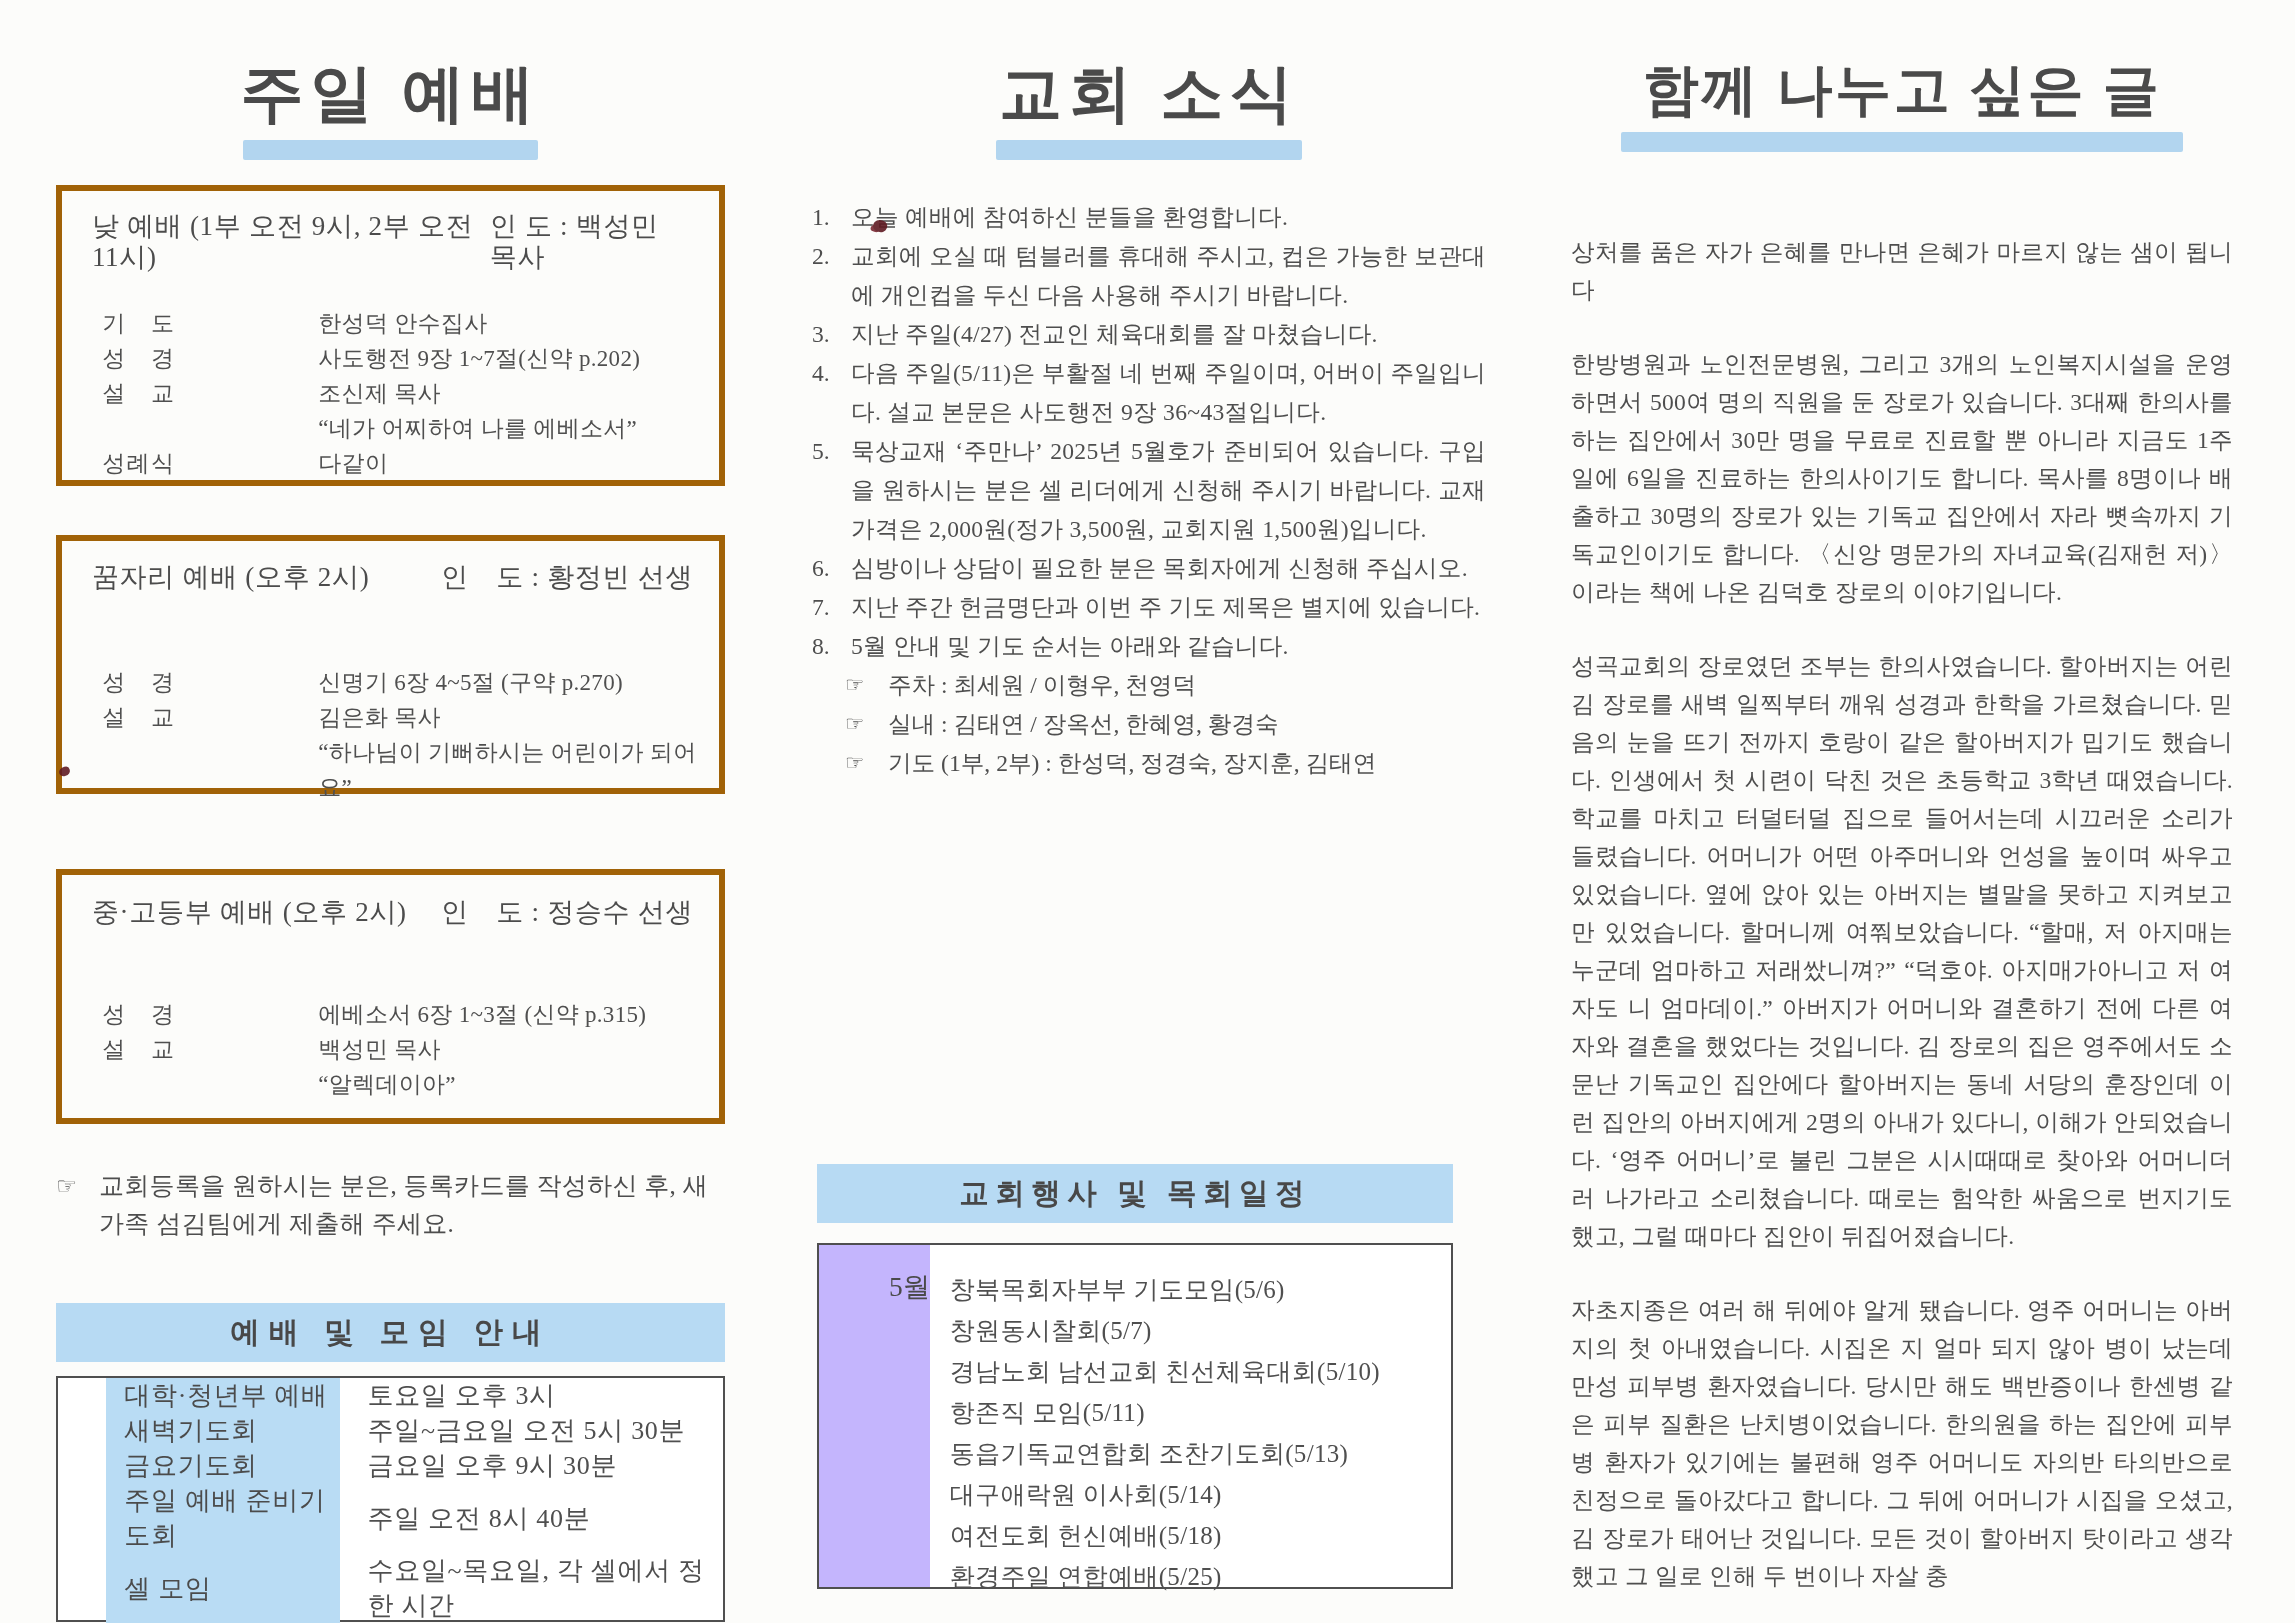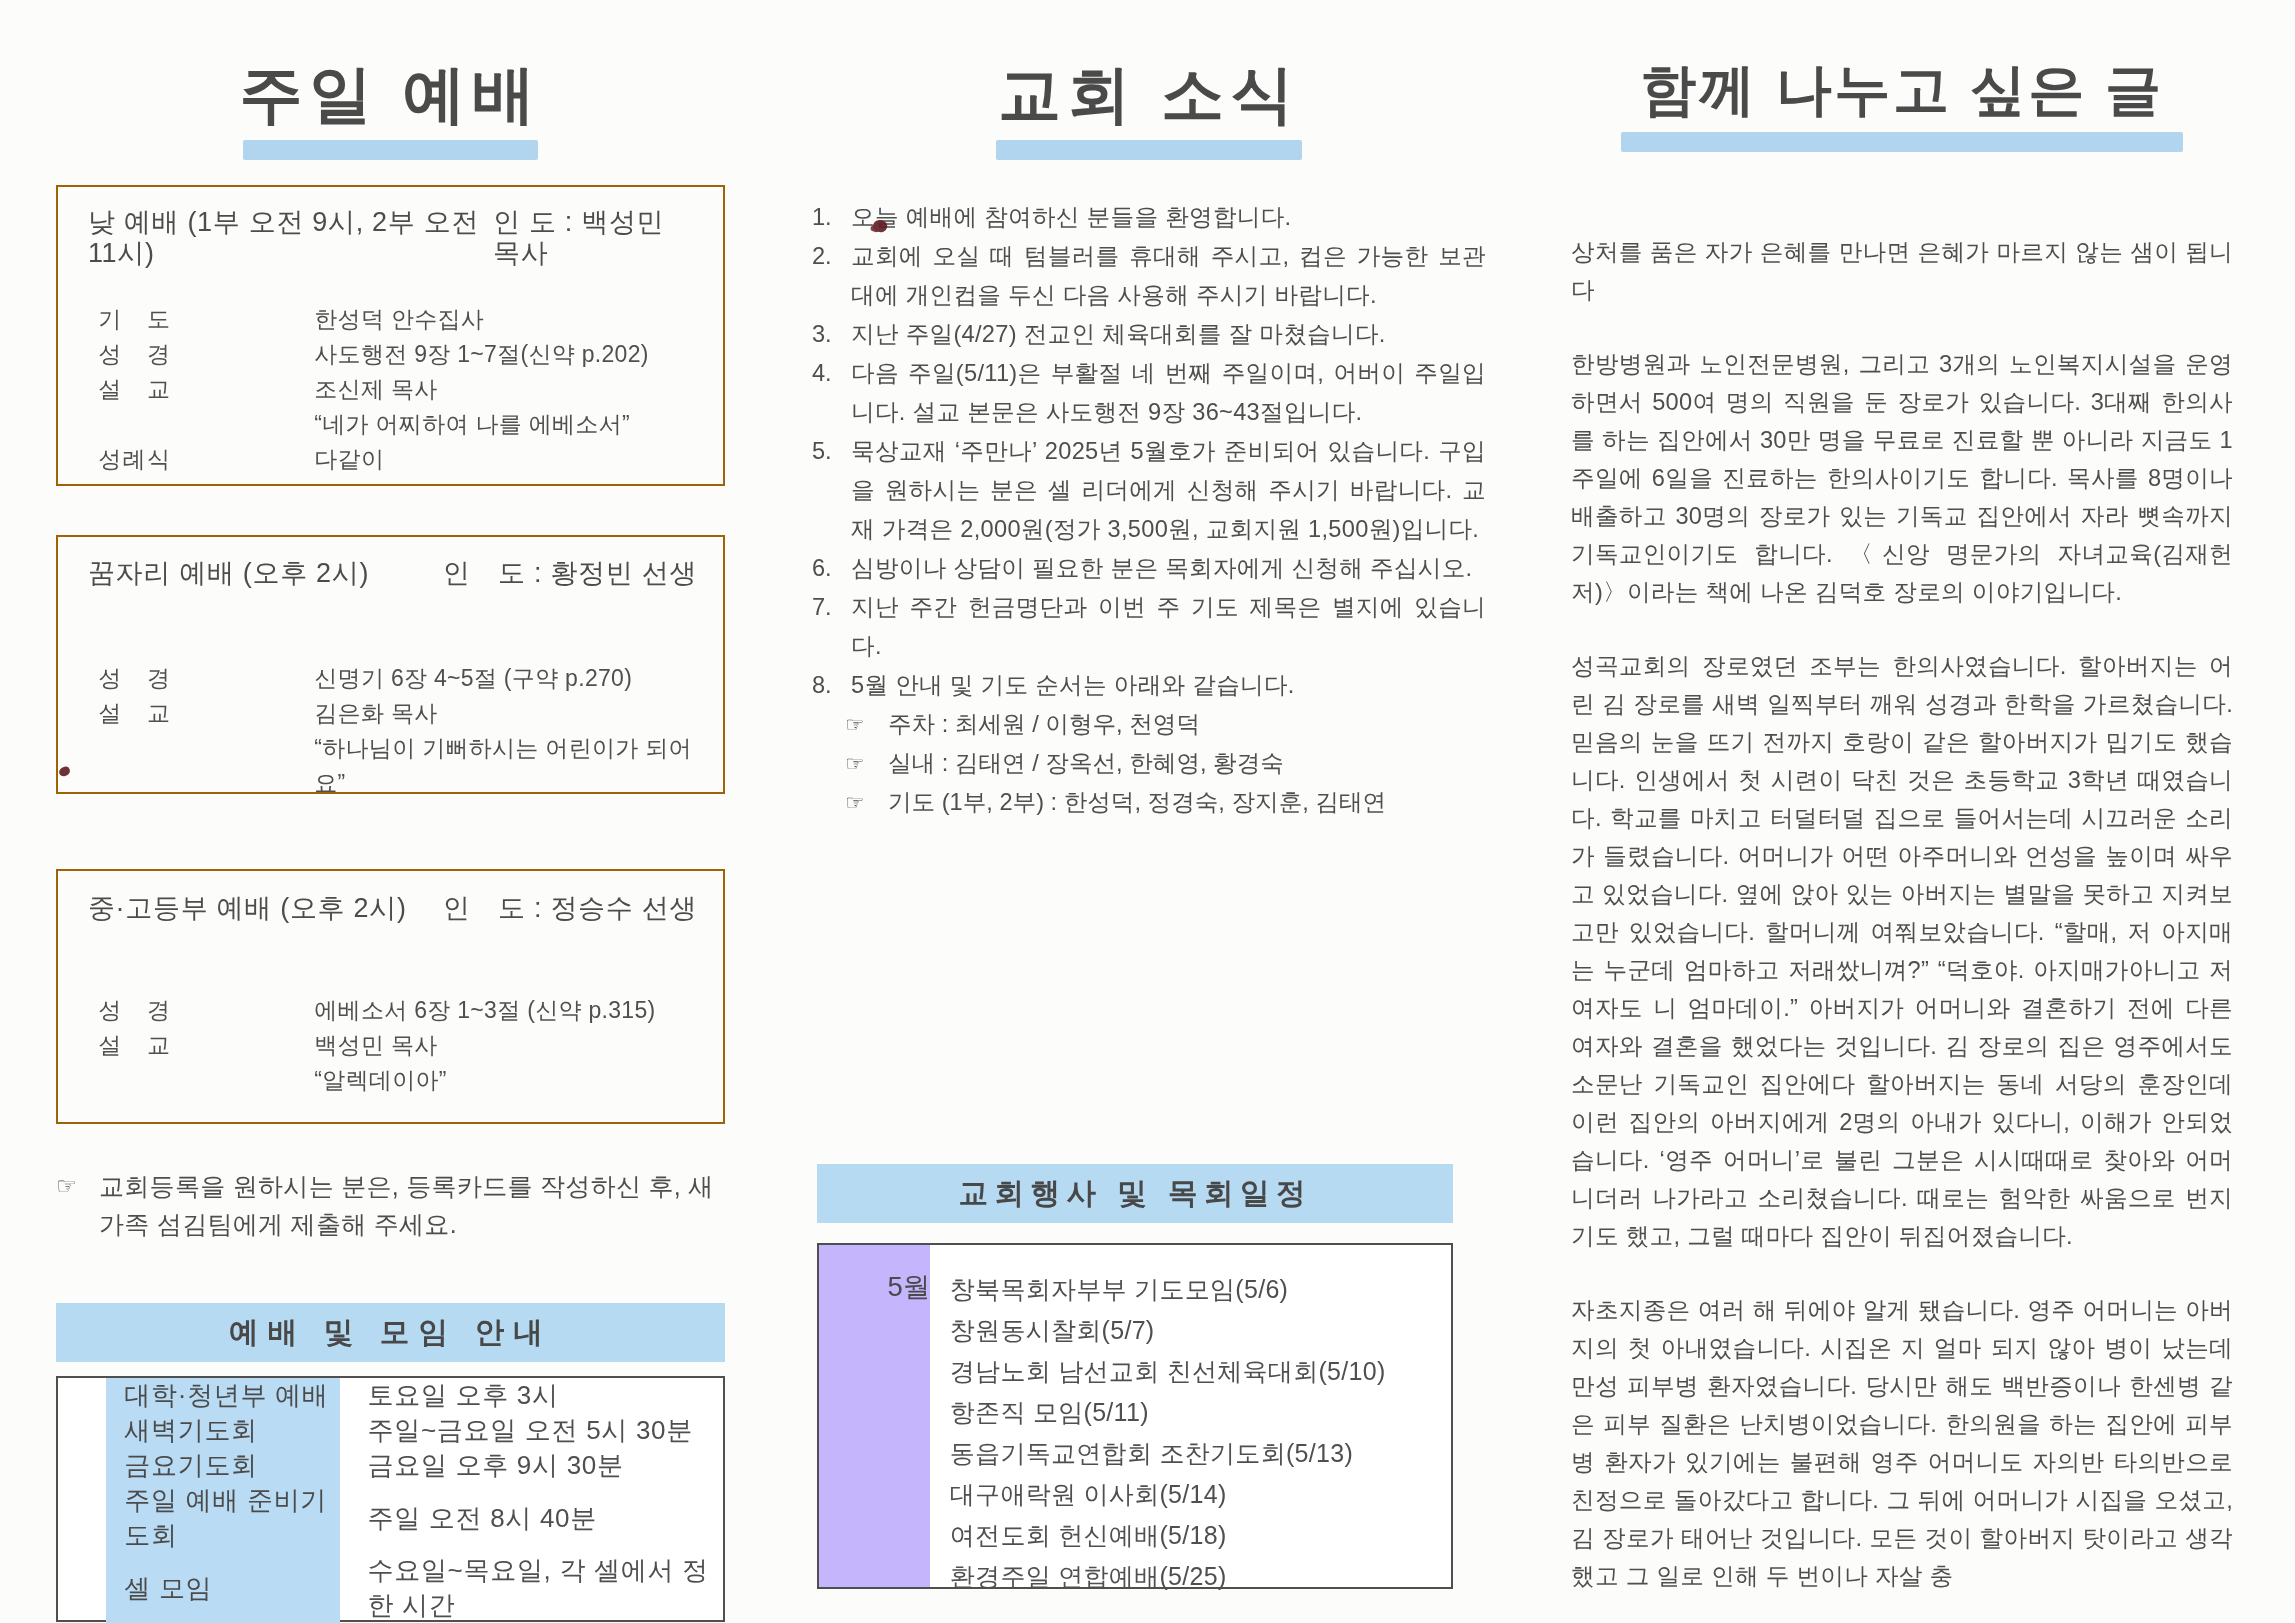--- a/index.html
+++ b/index.html
@@ -3,42 +3,42 @@
 <meta charset="utf-8">
 <style>
   html, body {
     margin: 0; padding: 0;
     width: 2295px; height: 1624px;
     background: #fcfcfa;
     overflow: hidden;
     font-family: "Liberation Sans", "DejaVu Sans", sans-serif;
     color: #4d4d4d;
   }
-  .page { position: relative; width: 2295px; height: 1265px; }
+  .page { position: relative; width: 2295px; height: 1265px; font-family: Liberation Serif, serif; }
 
   .col { position: absolute; top: 0; }
   #col-worship { left: 56px;  width: 669px; }
   #col-news    { left: 812px; width: 674px; }
   #col-essay   { left: 1571px; width: 662px; }
 
   
   .title-wrap { display: flex; flex-direction: column; align-items: center; margin-top: 58px; }
   .col-title {
     font-weight: 700; color: #4a4a4a; letter-spacing: 6.5px;
     line-height: 1.15; white-space: nowrap;
   }
   #col-worship .col-title, #col-news .col-title { font-size: 63px; }
   #col-essay .col-title { font-size: 56px; letter-spacing: 2.6px; }
   .accent-bar { height: 20px; background: #b2d5ef; margin-top: 9.8px; border-radius: 2px; }
   #col-worship .accent-bar { width: 295px; }
   #col-news    .accent-bar { width: 306px; }
   #col-essay   .accent-bar { width: 562px; }
 
   
-  .service-box { border: 2px solid #a16207; box-sizing: border-box; background: transparent; }
+  .service-box { border: 6px solid #a16207; box-sizing: border-box; background: transparent; }
   #box-day   { margin-top: 25px;  height: 301px; padding: 19.6px 22px 0 22px; }
   #box-dream { margin-top: 49px;  height: 259px; padding: 21px 22px 16px 22px; }
   #box-youth { margin-top: 75px; height: 255px; padding: 21.6px 22px 0 22px; }
   .service-header {
     display: flex; justify-content: space-between;
     font-size: 27px; font-weight: 400; color: #4c4c4c;
     padding: 0 3.9px 0 7.9px; line-height: 31px; letter-spacing: 0.7px;
   }
   #box-day   .service-rows { margin-top: 33px; }
   #box-dream .service-rows { margin-top: 72px; }

